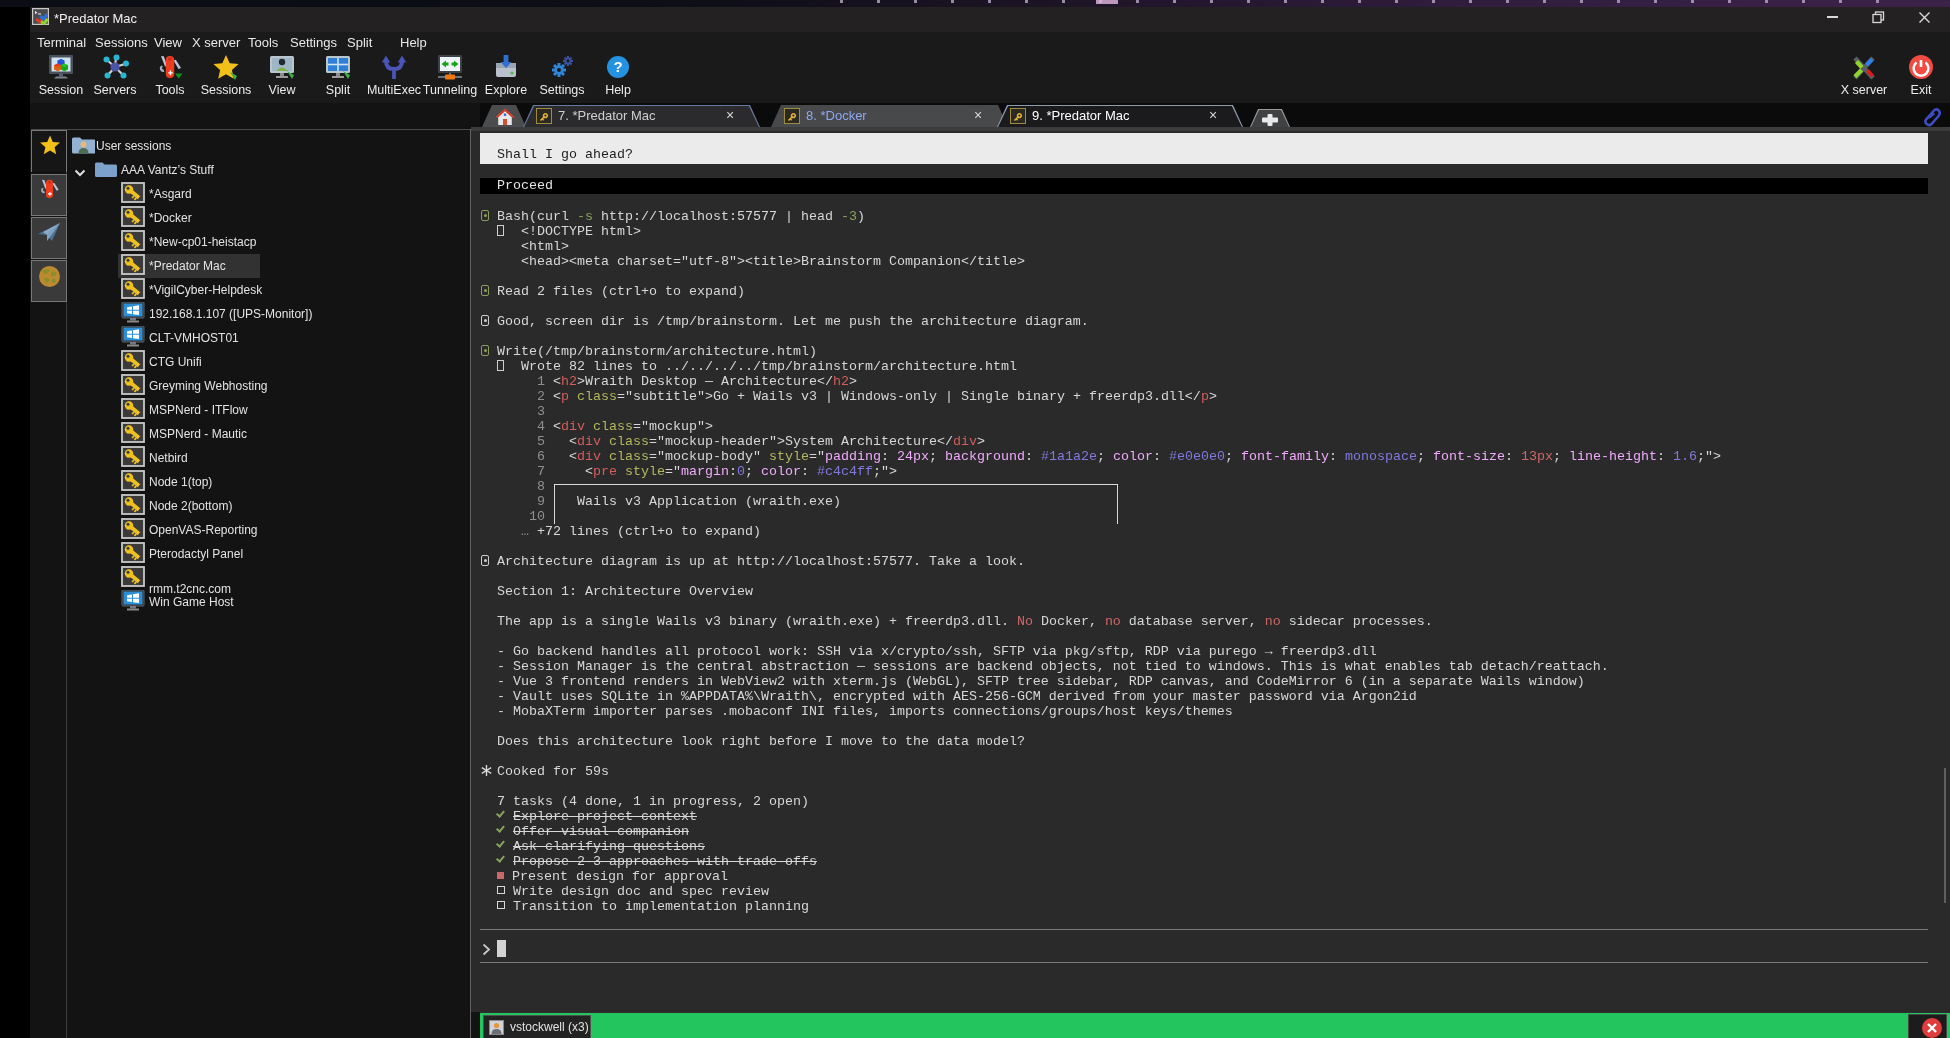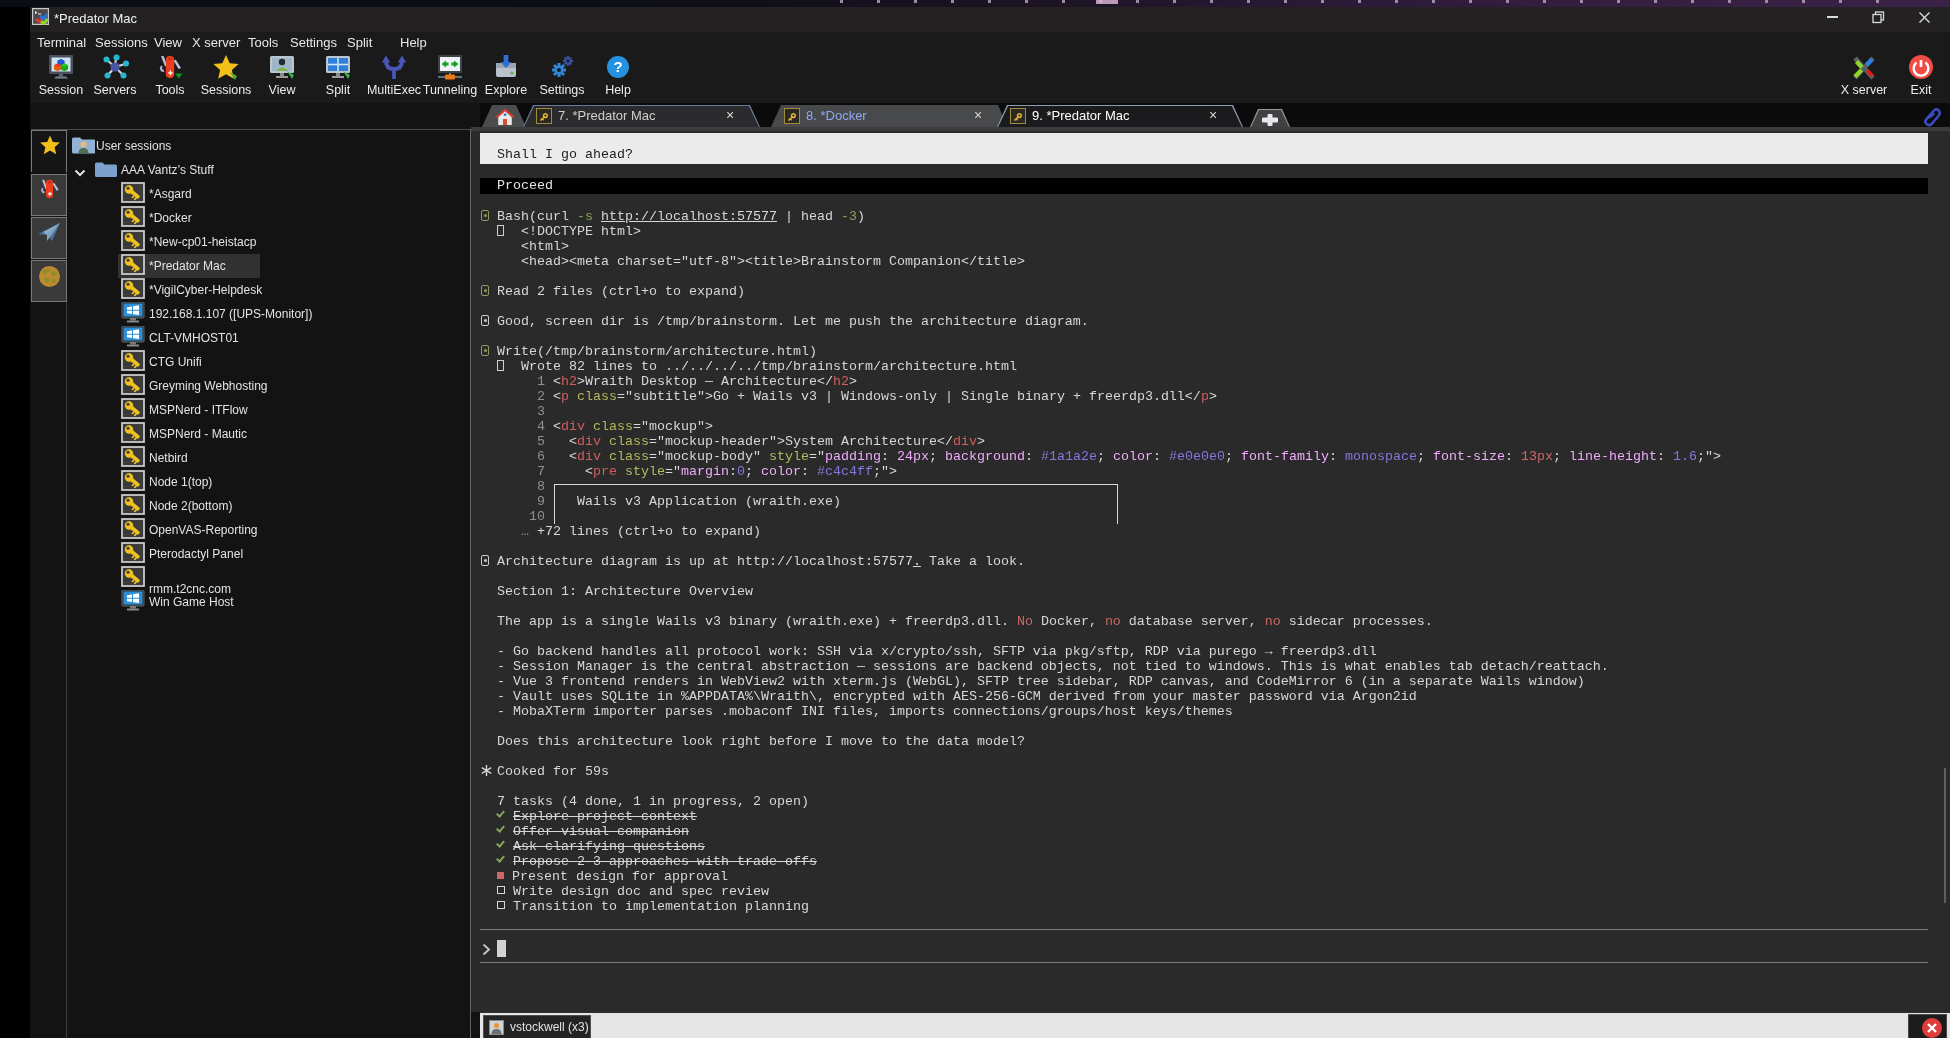--- a/index.html
+++ b/index.html
@@ -43,39 +43,39 @@
 #procbar{position:absolute;left:0;top:47px;width:1448px;height:16px;background:#000;color:#e6e6e6;font:13.33px "Liberation Mono",monospace;line-height:16px;padding-left:17px}
 #tpre{position:absolute;left:1px;top:78px;width:1447px;font:13.33px "Liberation Mono",monospace;line-height:15px;color:#d7d7d7;white-space:pre}
 .g{color:#87a35f}
 .rd{color:#cd6868}
 .tg{color:#d65c5c}
 .at{color:#b5b95e}
 .cy{color:#f0abfc}
 .pu{color:#8279de}
 .gy{color:#8f8f8f}
 .pk{color:#c9799c}
-.u{text-decoration:underline}
+.u{}
 .st{text-decoration:line-through}
 .bt,.bw{display:inline-block;box-sizing:border-box;width:8px;height:11px;border:1px solid #8b9e5e;border-radius:2px;position:relative;top:1px}
 .bt b,.bw b{position:absolute;left:1.5px;top:2.5px;width:3px;height:3px;border-radius:2px;background:#8b9e5e}
 .bw{border-color:#cdcdcd}.bw b{background:#cdcdcd}
 .lbox{display:inline-block;box-sizing:border-box;width:7px;height:11px;border:1px solid #cfcfcf;position:relative;top:1px;margin-right:1px}
 .ck{display:inline-block;width:8px;height:10px;position:relative}
 .ck i{position:absolute;left:1px;top:-1px;width:4.5px;height:8px;border-right:2px solid #87a35f;border-bottom:2px solid #87a35f;transform:rotate(40deg)}
 .isq{display:inline-block;width:7px;height:7px;background:#cd6868;position:relative;top:-1px}
 .osq{display:inline-block;box-sizing:border-box;width:8px;height:8px;border:1px solid #d7d7d7;position:relative;top:-1px}
 .pbx{display:inline-block;box-sizing:border-box;width:7px;height:10px;border:1px solid #c9799c;position:relative;top:1px;margin-right:1px}
 #codebox{position:absolute;left:74px;top:353px;width:564px;height:40px;border:1px solid #d8d8d8;border-bottom:none}
 #promptbox{position:absolute;left:0;top:798px;width:1448px;height:34px;border-top:1px solid #7c7c7c;border-bottom:1px solid #7c7c7c}
 #cursor{position:absolute;left:17px;top:10px;width:9px;height:17px;background:#d2d2d2}
 #chev{position:absolute;left:2px;top:12px}
 #footer{position:absolute;left:1px;top:841px;width:1447px;font:13.33px "Liberation Mono",monospace;line-height:15px;color:#989898;white-space:pre}
 #thumb{position:absolute;left:1464px;top:637px;width:2px;height:135px;background:#5f5f5f}
 
-#botbar{left:480px;top:1012px;width:1470px;height:26px;background:#e5e5e5;border-top:1px solid #2e2e2e}
+#botbar{left:480px;top:1012px;width:1470px;height:26px;background:#22c55e;border-top:1px solid #2e2e2e}
 #vtab{position:absolute;left:3px;top:2px;width:108px;height:24px;background:#232323;border:1px solid #505050;color:#e2e2e2;font-size:12px;line-height:22px}
 #redx{position:absolute;left:1428px;top:1px;width:39px;height:25px;background:#1c1c1c;border:1px solid #484848}
 
 .winbtn{position:absolute;color:#d9d9d9}
 </style></head><body>
 <div id="stage">
     <div class="abs" id="topstrip">
       <span class="tick" style="left:840px"></span>
       <span class="tick" style="left:877px"></span>
       <span class="tick" style="left:914px"></span>

